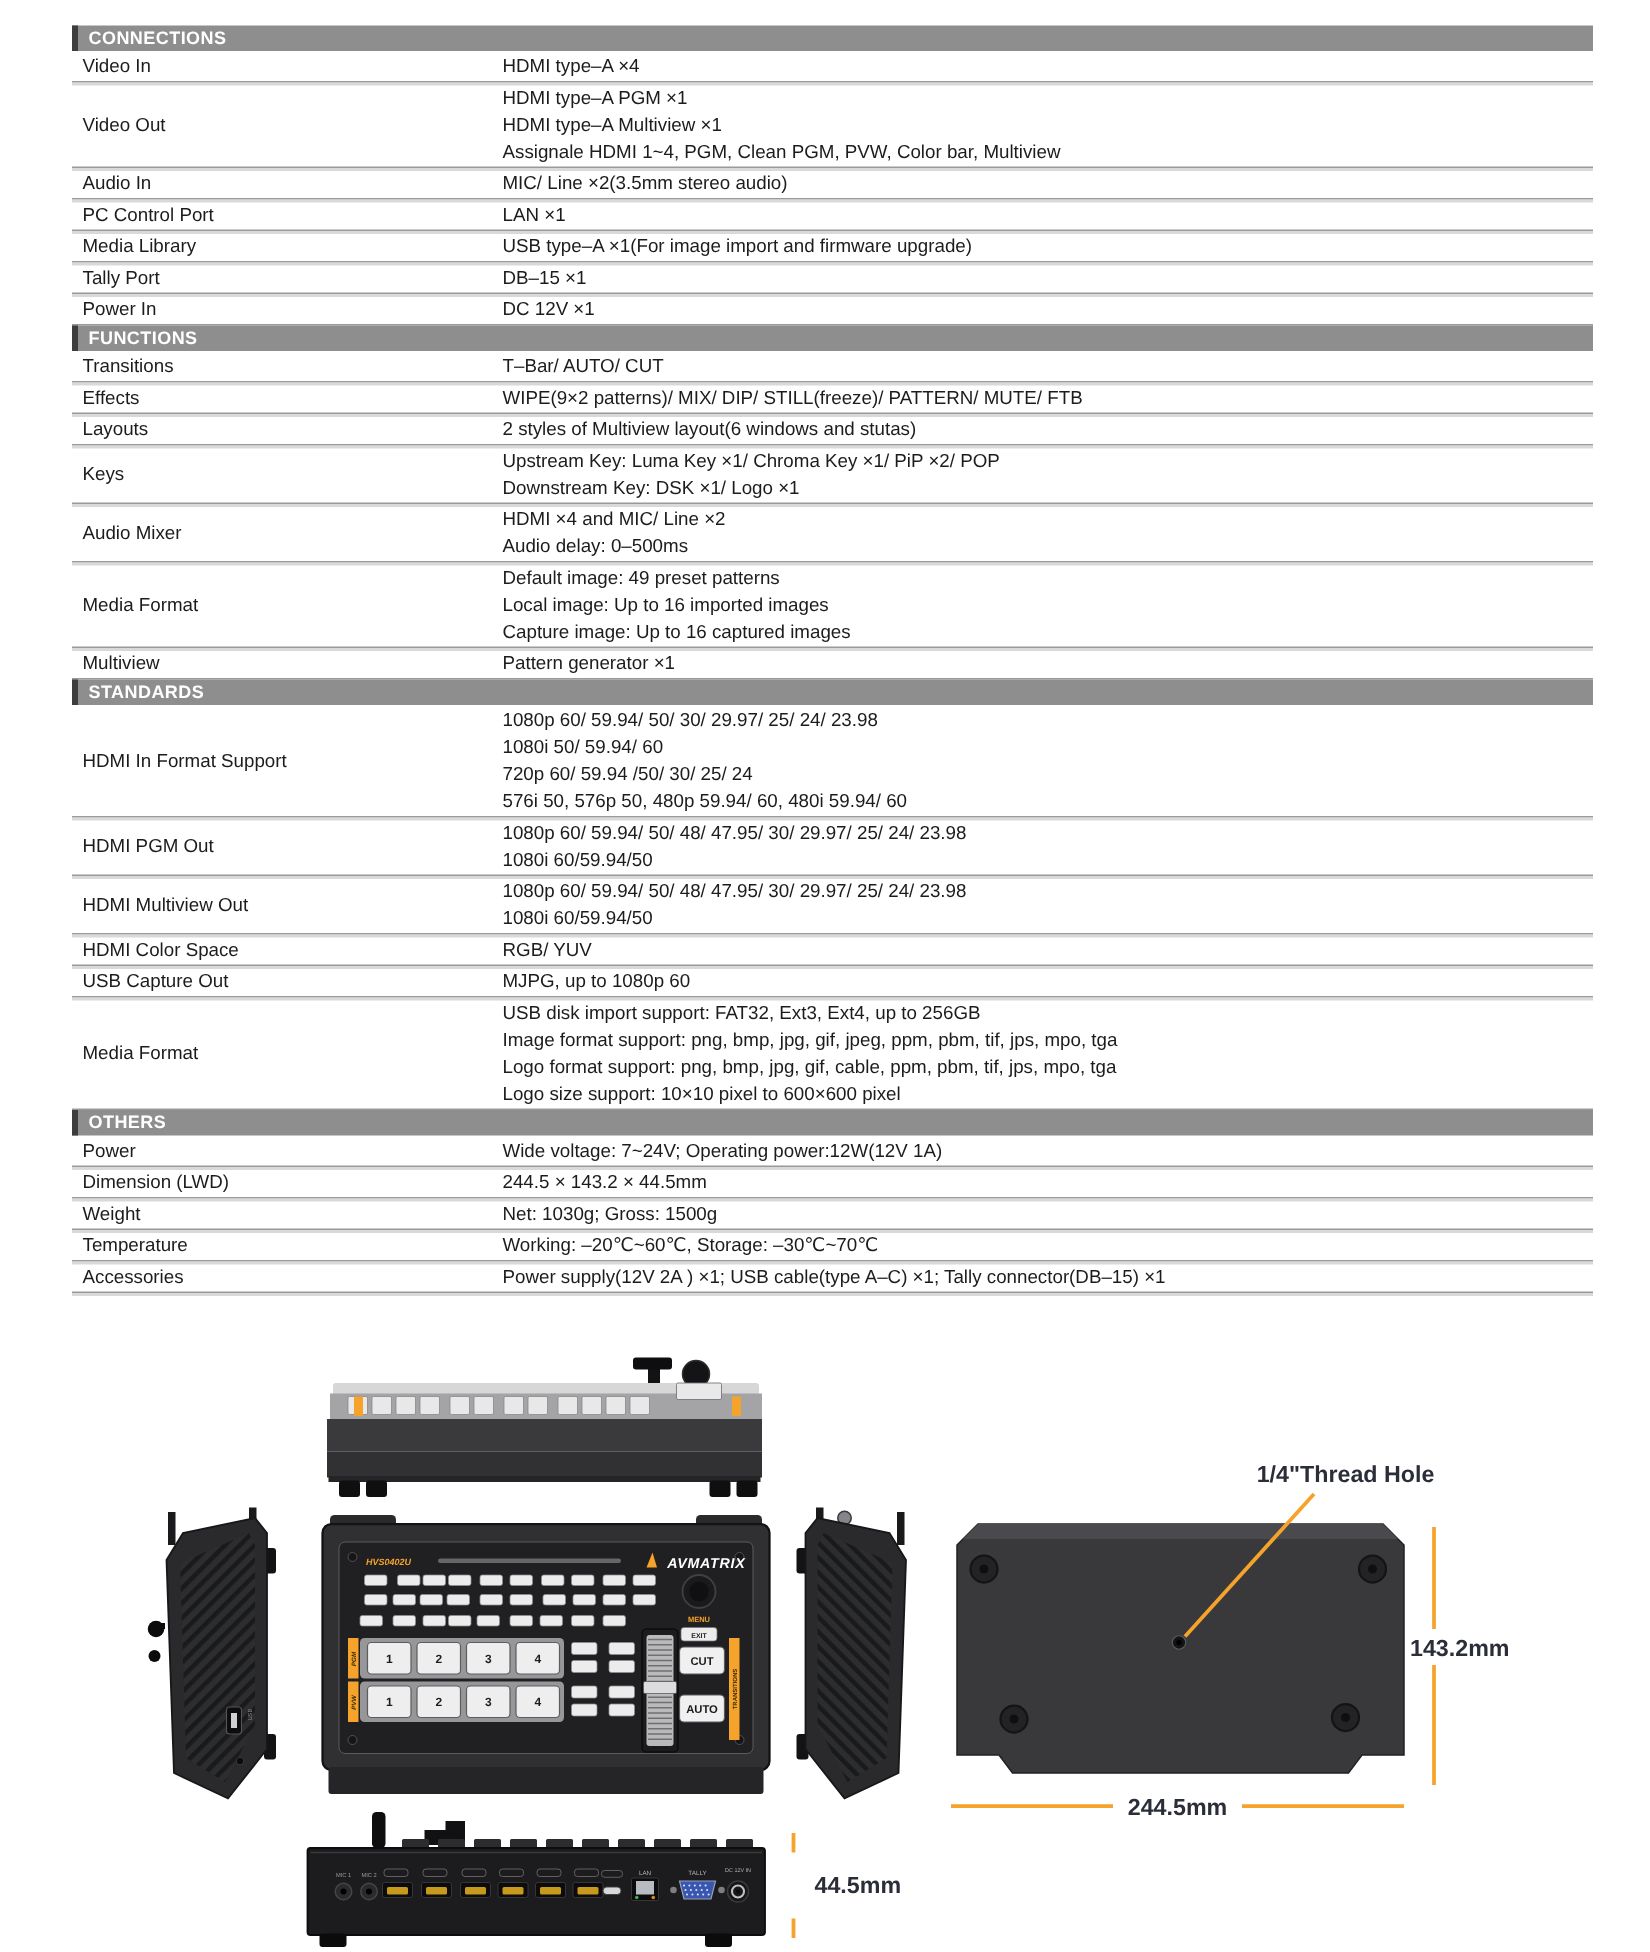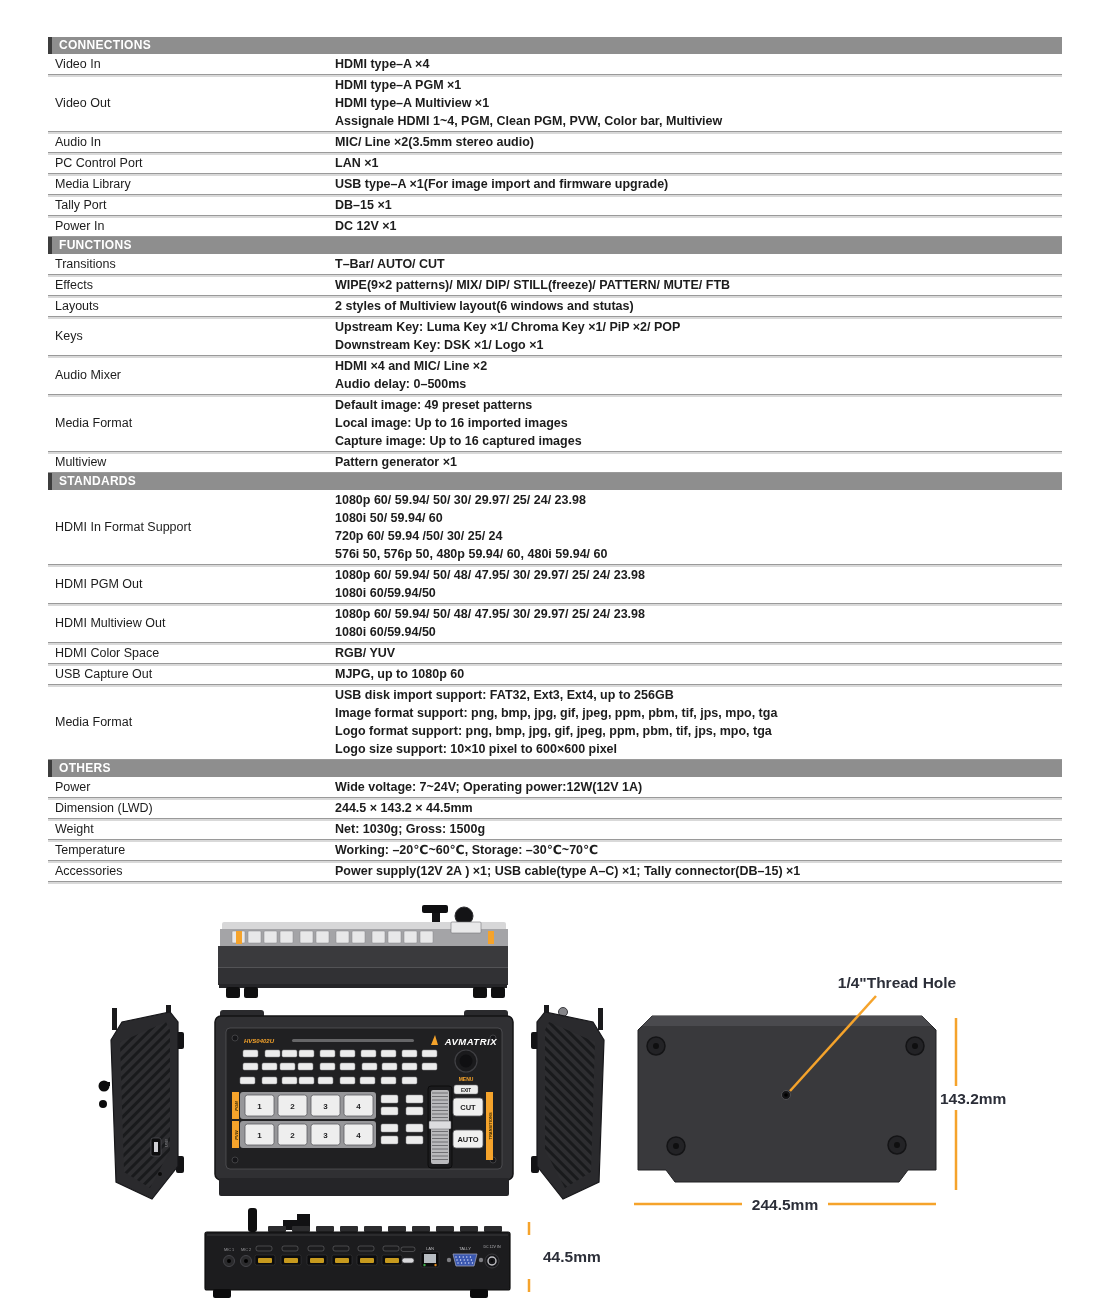--- a/index.html
+++ b/index.html
@@ -2,33 +2,33 @@
 <html><head>
 <meta charset="utf-8">
 <style>
   html,body{margin:0;padding:0;}
   body{
     width:1100px;height:1301px;background:#ffffff;position:relative;
     font-family:"Liberation Sans","DejaVu Sans",sans-serif;color:#1c1c1c;
     -webkit-font-smoothing:antialiased;
   }
   
-  .spec{position:absolute;left:48px;top:37px;width:1014px;}
+  .spec{position:absolute;left:48px;top:17px;width:1014px;}
   .sec-header{
     background:#8e8e8e;color:#ffffff;font-weight:700;font-size:12px;
     height:17px;line-height:17px;padding-left:7px;border-left:4px solid #3d3d3d;
     letter-spacing:.3px;
   }
   .spec-row{display:flex;border-bottom:1px solid #9a9a9a;box-shadow:0 2px 0 #d9d9d9;}
   .spec-label{
     width:280px;padding-left:7px;font-size:12.5px;line-height:18px;
     display:flex;align-items:center;flex-shrink:0;
   }
   .spec-values{flex:1;font-size:12.5px;padding-top:1px;padding-bottom:1px;}
-  .spec-line{line-height:18px;white-space:nowrap;font-weight:bold;}
+  .spec-line{line-height:18px;white-space:nowrap;}
   
   .diagram-svg{position:absolute;left:0;top:0;pointer-events:none;}
   .dimtext{font-weight:700;font-size:15.5px;fill:#2b2e38;font-family:"Liberation Sans","DejaVu Sans",sans-serif;}
 </style>
 </head>
 <body>
 
 <div class="spec">
     <div class="sec-header">CONNECTIONS</div>
     <div class="spec-row">
@@ -156,21 +156,21 @@
       <div class="spec-label">USB Capture Out</div>
       <div class="spec-values">
         <div class="spec-line">MJPG, up to 1080p 60</div>
       </div>
     </div>
     <div class="spec-row">
       <div class="spec-label">Media Format</div>
       <div class="spec-values">
         <div class="spec-line">USB disk import support: FAT32, Ext3, Ext4, up to 256GB</div>
         <div class="spec-line">Image format support: png, bmp, jpg, gif, jpeg, ppm, pbm, tif, jps, mpo, tga</div>
-        <div class="spec-line">Logo format support: png, bmp, jpg, gif, jpeg, ppm, pbm, tif, jps, mpo, tga</div>
+        <div class="spec-line">Logo format support: png, bmp, jpg, gif, cable, ppm, pbm, tif, jps, mpo, tga</div>
         <div class="spec-line">Logo size support: 10×10 pixel to 600×600 pixel</div>
       </div>
     </div>
     <div class="sec-header">OTHERS</div>
     <div class="spec-row">
       <div class="spec-label">Power</div>
       <div class="spec-values">
         <div class="spec-line">Wide voltage: 7~24V; Operating power:12W(12V 1A)</div>
       </div>
     </div>

